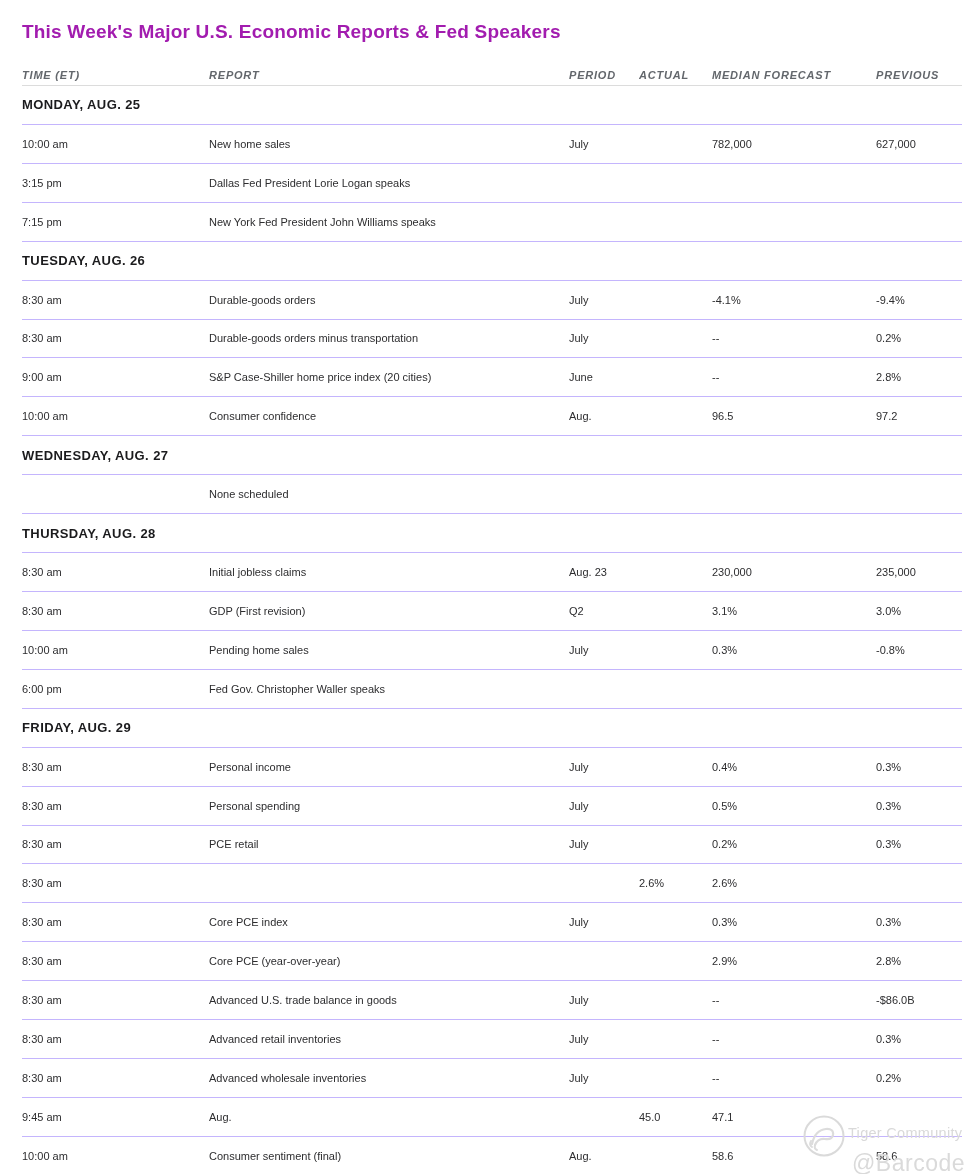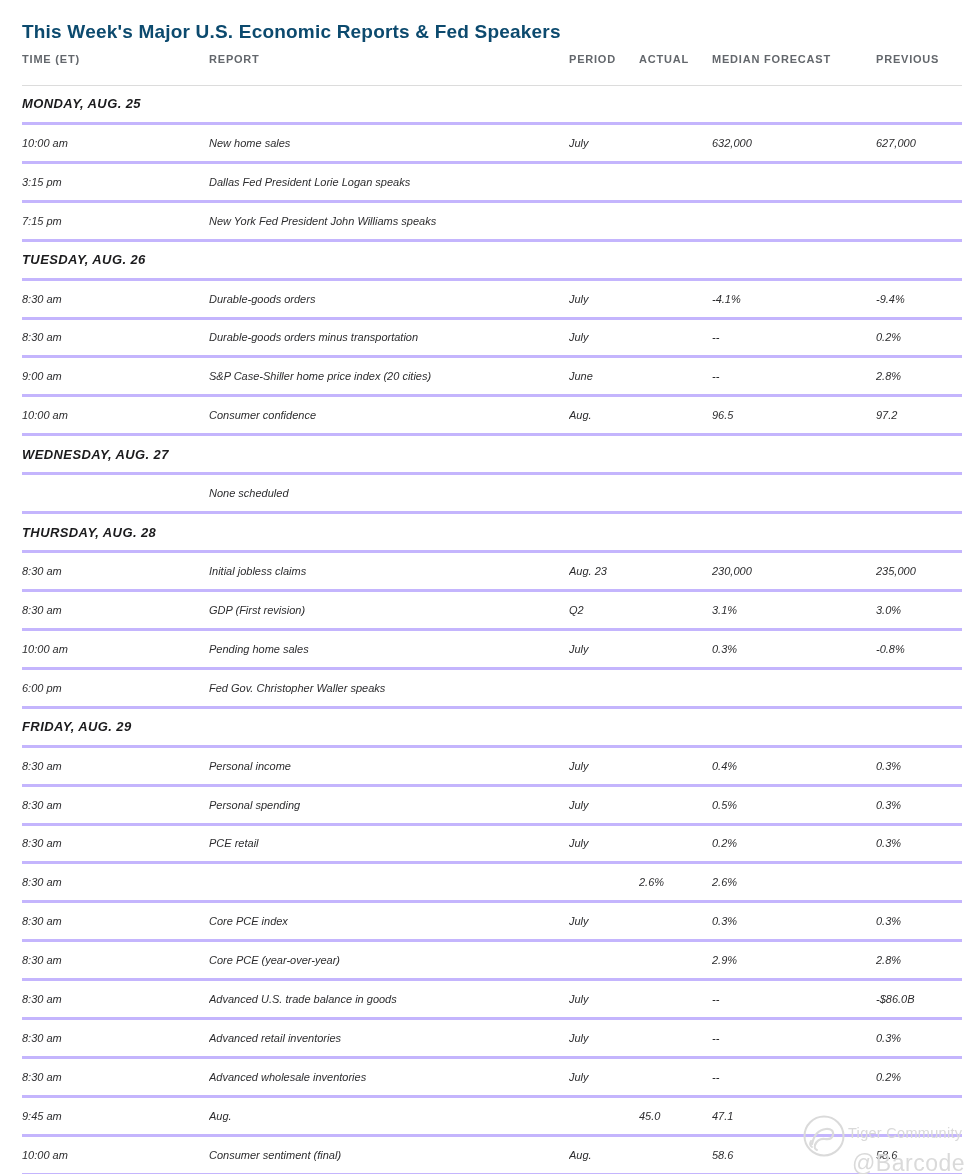--- a/index.html
+++ b/index.html
@@ -4,35 +4,34 @@
 <style>
   html,body{margin:0;padding:0;}
   body{
     width:964px;height:1174px;background:#ffffff;position:relative;overflow:hidden;
     font-family:"Liberation Sans",sans-serif;
     -webkit-font-smoothing:antialiased;
   }
   .container{padding:0 2px 0 22px;}
   .page-title{
     margin:0;padding:19px 0 0 0;height:25px;
-    font-size:19px;line-height:25px;font-weight:700;color:#0c4a6e;letter-spacing:.2px;
+    font-size:19px;line-height:25px;font-weight:700;color:#a21caf;letter-spacing:.2px;
   }
   .grid{display:grid;grid-template-columns:187px 360px 70px 73px 164px 1fr;}
   .header-row{
     height:42px;box-sizing:border-box;align-items:end;
-    padding-bottom:20px;border-bottom:1px solid #dcdcdc;
+    padding-bottom:4px;border-bottom:1px solid #dcdcdc;font-style:italic;
   }
   .col-head{
     font-size:11px;font-weight:700;color:#63676c;letter-spacing:.8px;
     white-space:nowrap;overflow:hidden;
   }
   .row{
     height:38.93px;box-sizing:border-box;align-items:center;
-    border-bottom:3px solid #c4b5fd;
-    font-style:italic;
+    border-bottom:1px solid #c4b5fd;
   }
   .data-row{font-size:11px;color:#2d2d2f;}
   .cell{padding-right:8px;white-space:nowrap;overflow:hidden;}
   .section-row{display:flex;align-items:center;}
   .section-label{
     font-size:13px;font-weight:700;color:#1b1b1d;letter-spacing:.4px;
   }
   .watermark{
     position:absolute;left:802px;top:1112px;width:160px;height:70px;
     pointer-events:none;color:#d6d6d6;
@@ -65,21 +64,21 @@
 
   <div>
       <div class="row section-row">
         <div class="cell section-label">MONDAY, AUG. 25</div>
       </div>
       <div class="grid row data-row">
         <div class="cell col-time">10:00 am</div>
         <div class="cell col-report">New home sales</div>
         <div class="cell col-period">July</div>
         <div class="cell col-actual"></div>
-        <div class="cell col-median">632,000</div>
+        <div class="cell col-median">782,000</div>
         <div class="cell col-previous">627,000</div>
       </div>
       <div class="grid row data-row">
         <div class="cell col-time">3:15 pm</div>
         <div class="cell col-report">Dallas Fed President Lorie Logan speaks</div>
         <div class="cell col-period"></div>
         <div class="cell col-actual"></div>
         <div class="cell col-median"></div>
         <div class="cell col-previous"></div>
       </div>

